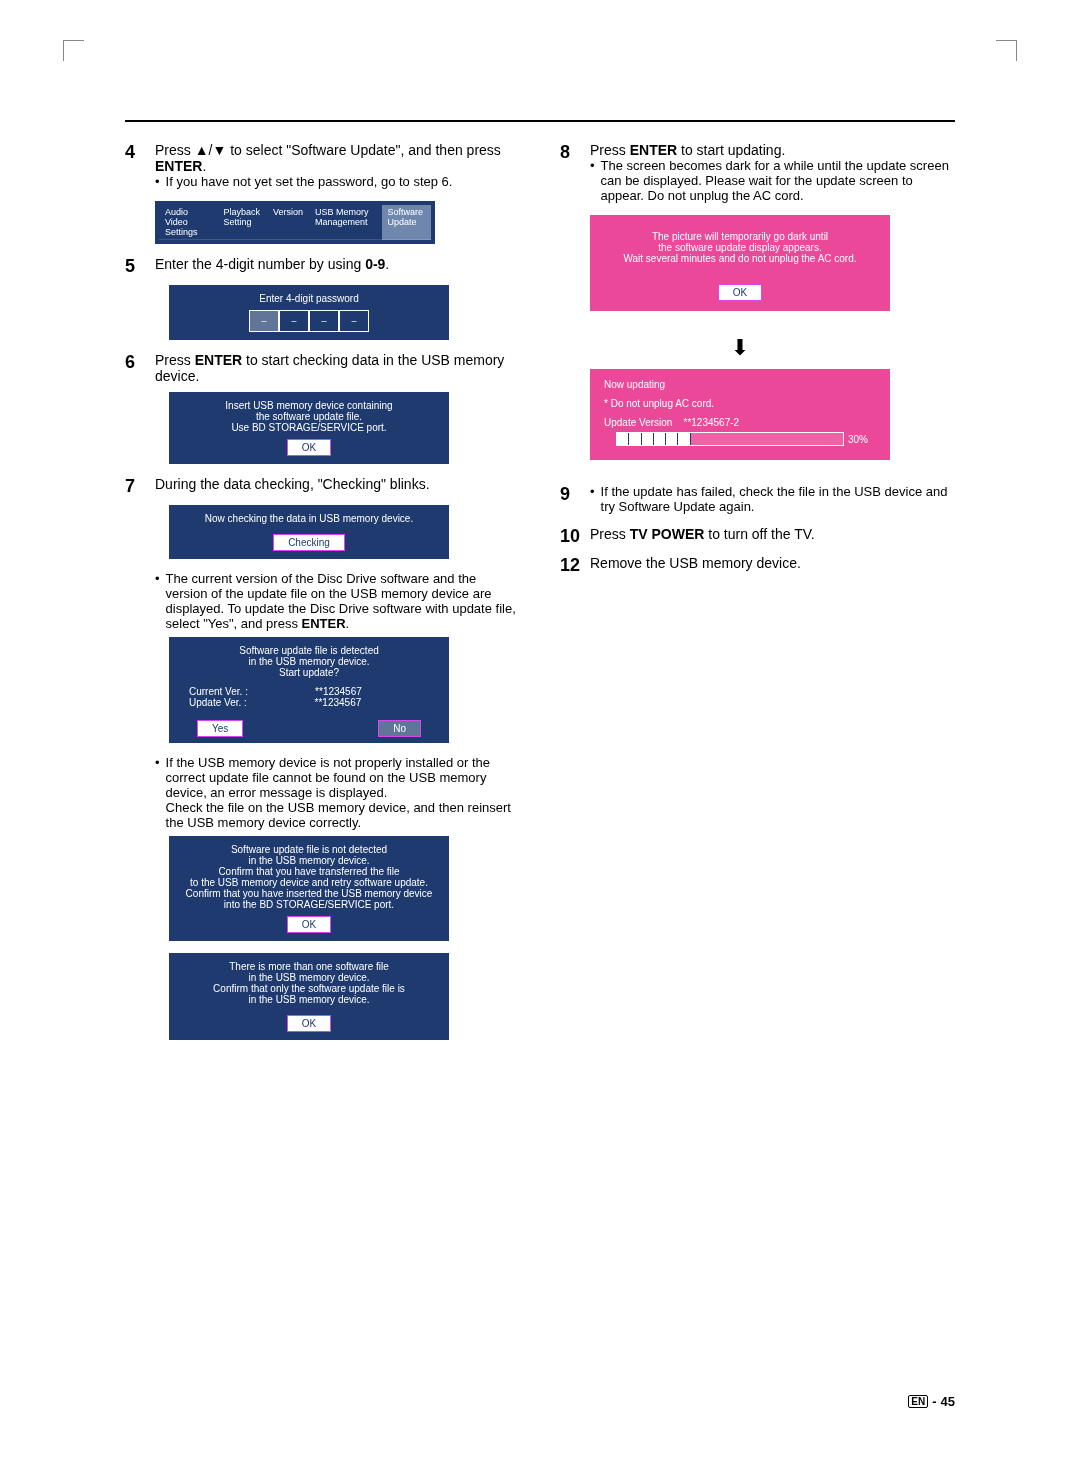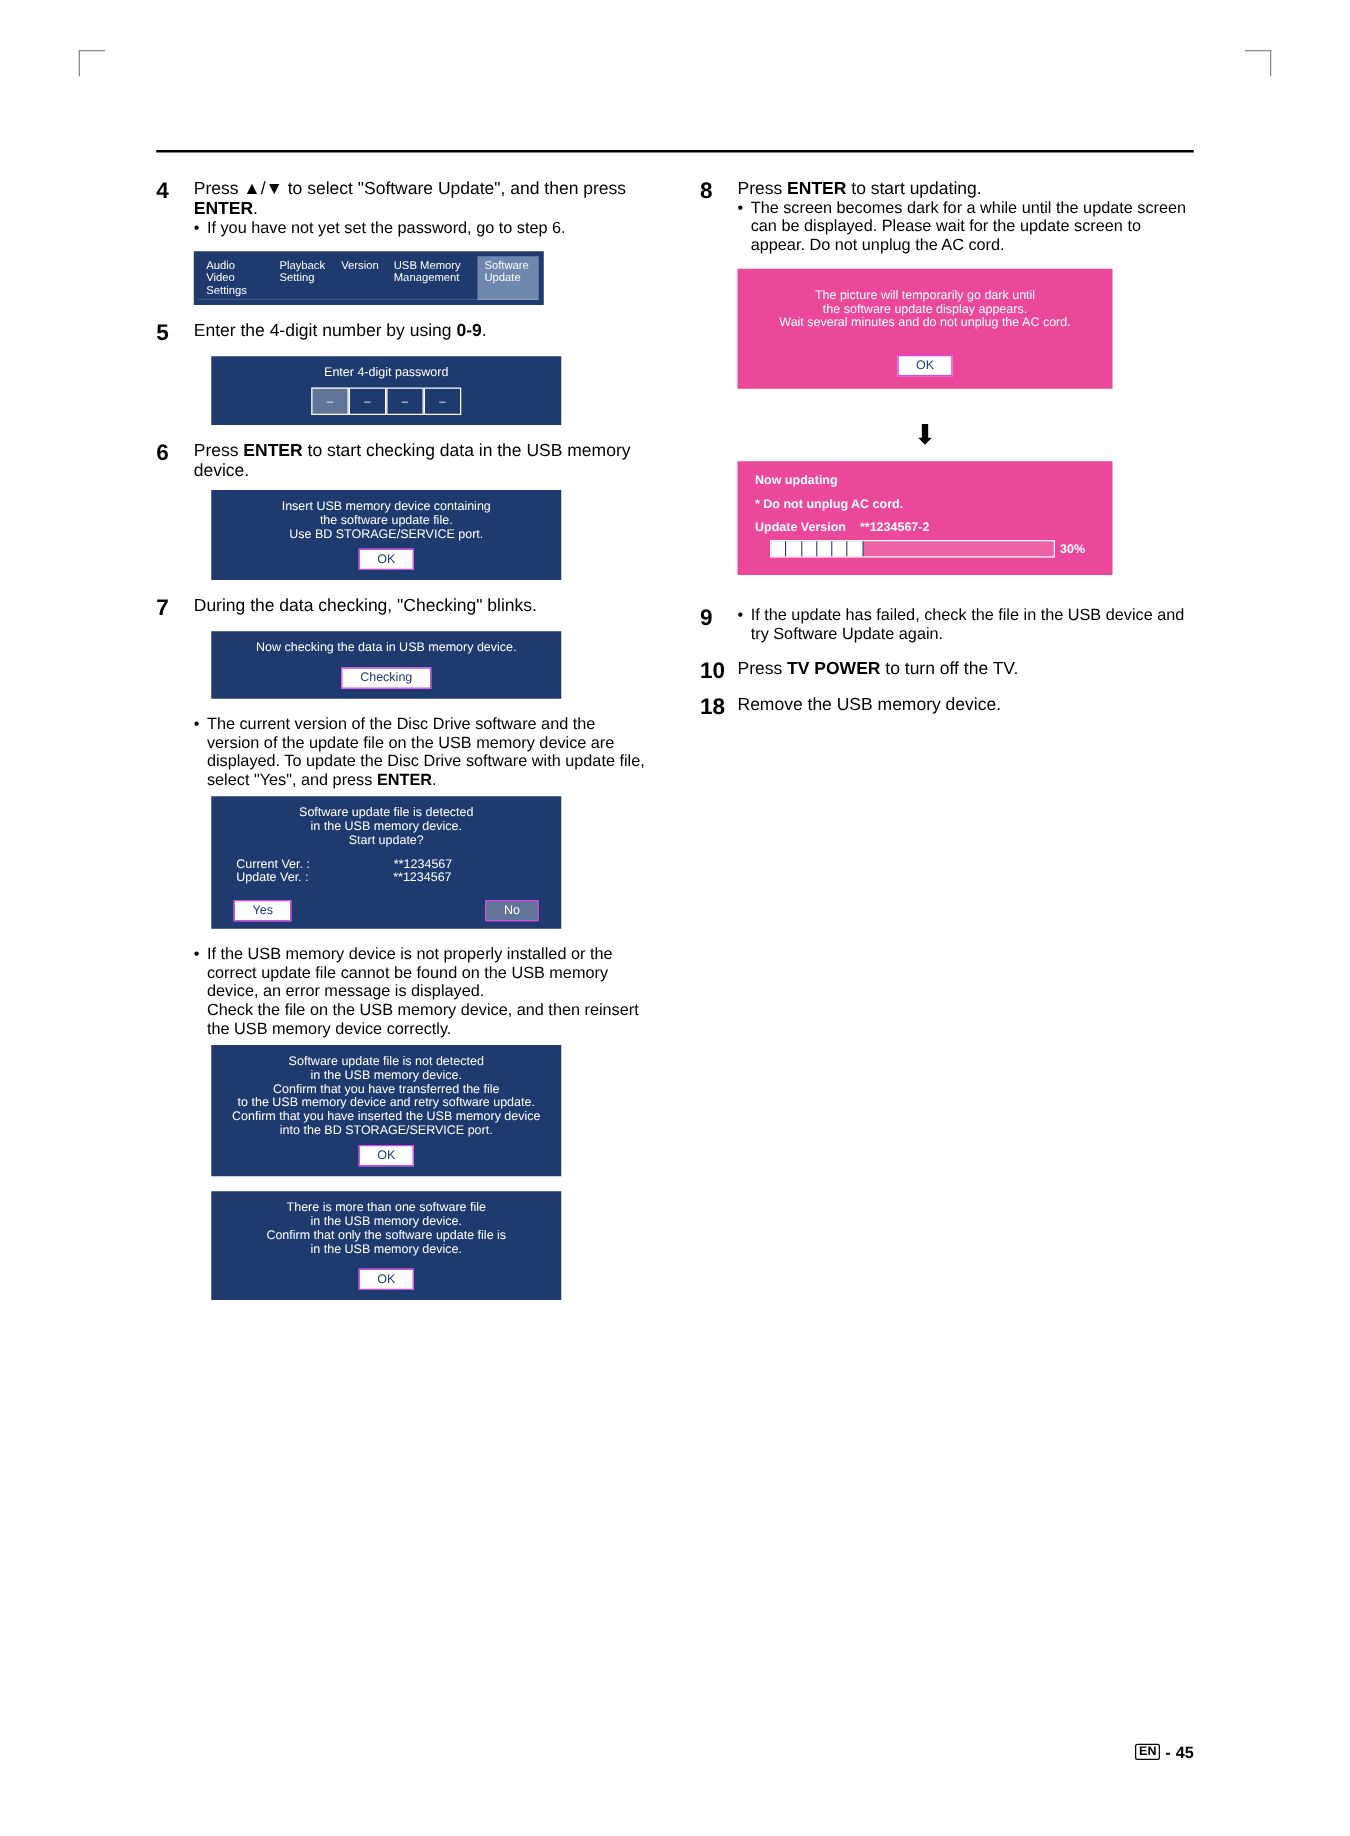--- a/index.html
+++ b/index.html
@@ -92,28 +92,28 @@
 .blue-btn {
   display: inline-block;
   background: #fff;
   color: #1e3a6e;
   padding: 2px 14px;
   font-size: 10px;
   margin-top: 6px;
   border: 1px solid #d946ef;
 }
 .ver-row { display: flex; justify-content: space-between; padding: 0 20px; gap: 10px; font-size: 10px;}
-.yesno { display: flex; justify-content: space-between; padding: 6px 18px; }
+.yesno { display: flex; justify-content: space-between; padding: 6px 28px; }
 
 .right-panel-wrap { margin: 6px 0 12px 30px; width: 300px; }
 .right-panel { background: #ec4899; color: #fff; font-size: 10px; padding: 10px; text-align: center; margin-bottom: 24px;}
 .arrow-down {
   font-size: 22px; text-align: center; margin: 2px 0 8px 0; color: #000;
 }
-.right-panel-left { text-align: left; padding-left: 14px; font-weight: bold; }
+.right-panel-left { text-align: left; padding-left: 14px; }
 .progress-row { display: flex; align-items: center; gap: 4px; padding: 4px 12px; }
 .progress-bar {
   flex: 1; height: 12px; background: rgba(255,255,255,0.15); border: 1px solid #fff;
   display: flex;
 }
 .progress-seg { border-right: 1px solid #1e3a6e; background: #fff; height: 100%; width: 5%; }
 .progress-pct { font-size: 10px; color: #fff; }
 .pg-footer {
   position: absolute; bottom: 60px; right: 125px; font-size: 13px;
   display: flex; align-items: center; gap: 4px; font-weight: bold;
@@ -321,21 +321,21 @@
       </div>
 
       <div class="step">
         <div class="step-num">10</div>
         <div class="step-body">
           <span>Press </span><b>TV POWER</b><span> to turn off the TV.</span>
         </div>
       </div>
 
       <div class="step">
-        <div class="step-num">18</div>
+        <div class="step-num">12</div>
         <div class="step-body">Remove the USB memory device.</div>
       </div>
 
     </div>
   </div>
 
   <div class="pg-footer">
     <span class="en-circle">EN</span>
     <span>-</span>
     <span>45</span>

